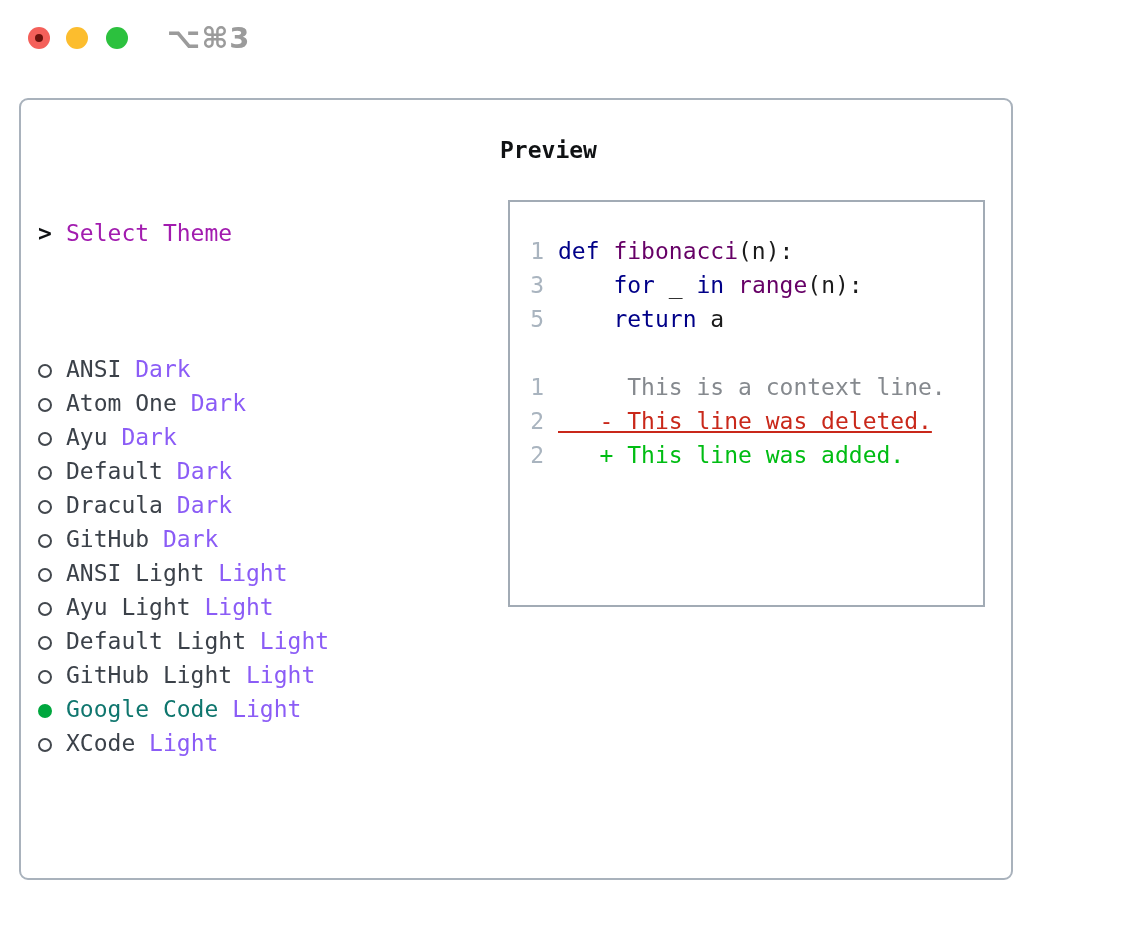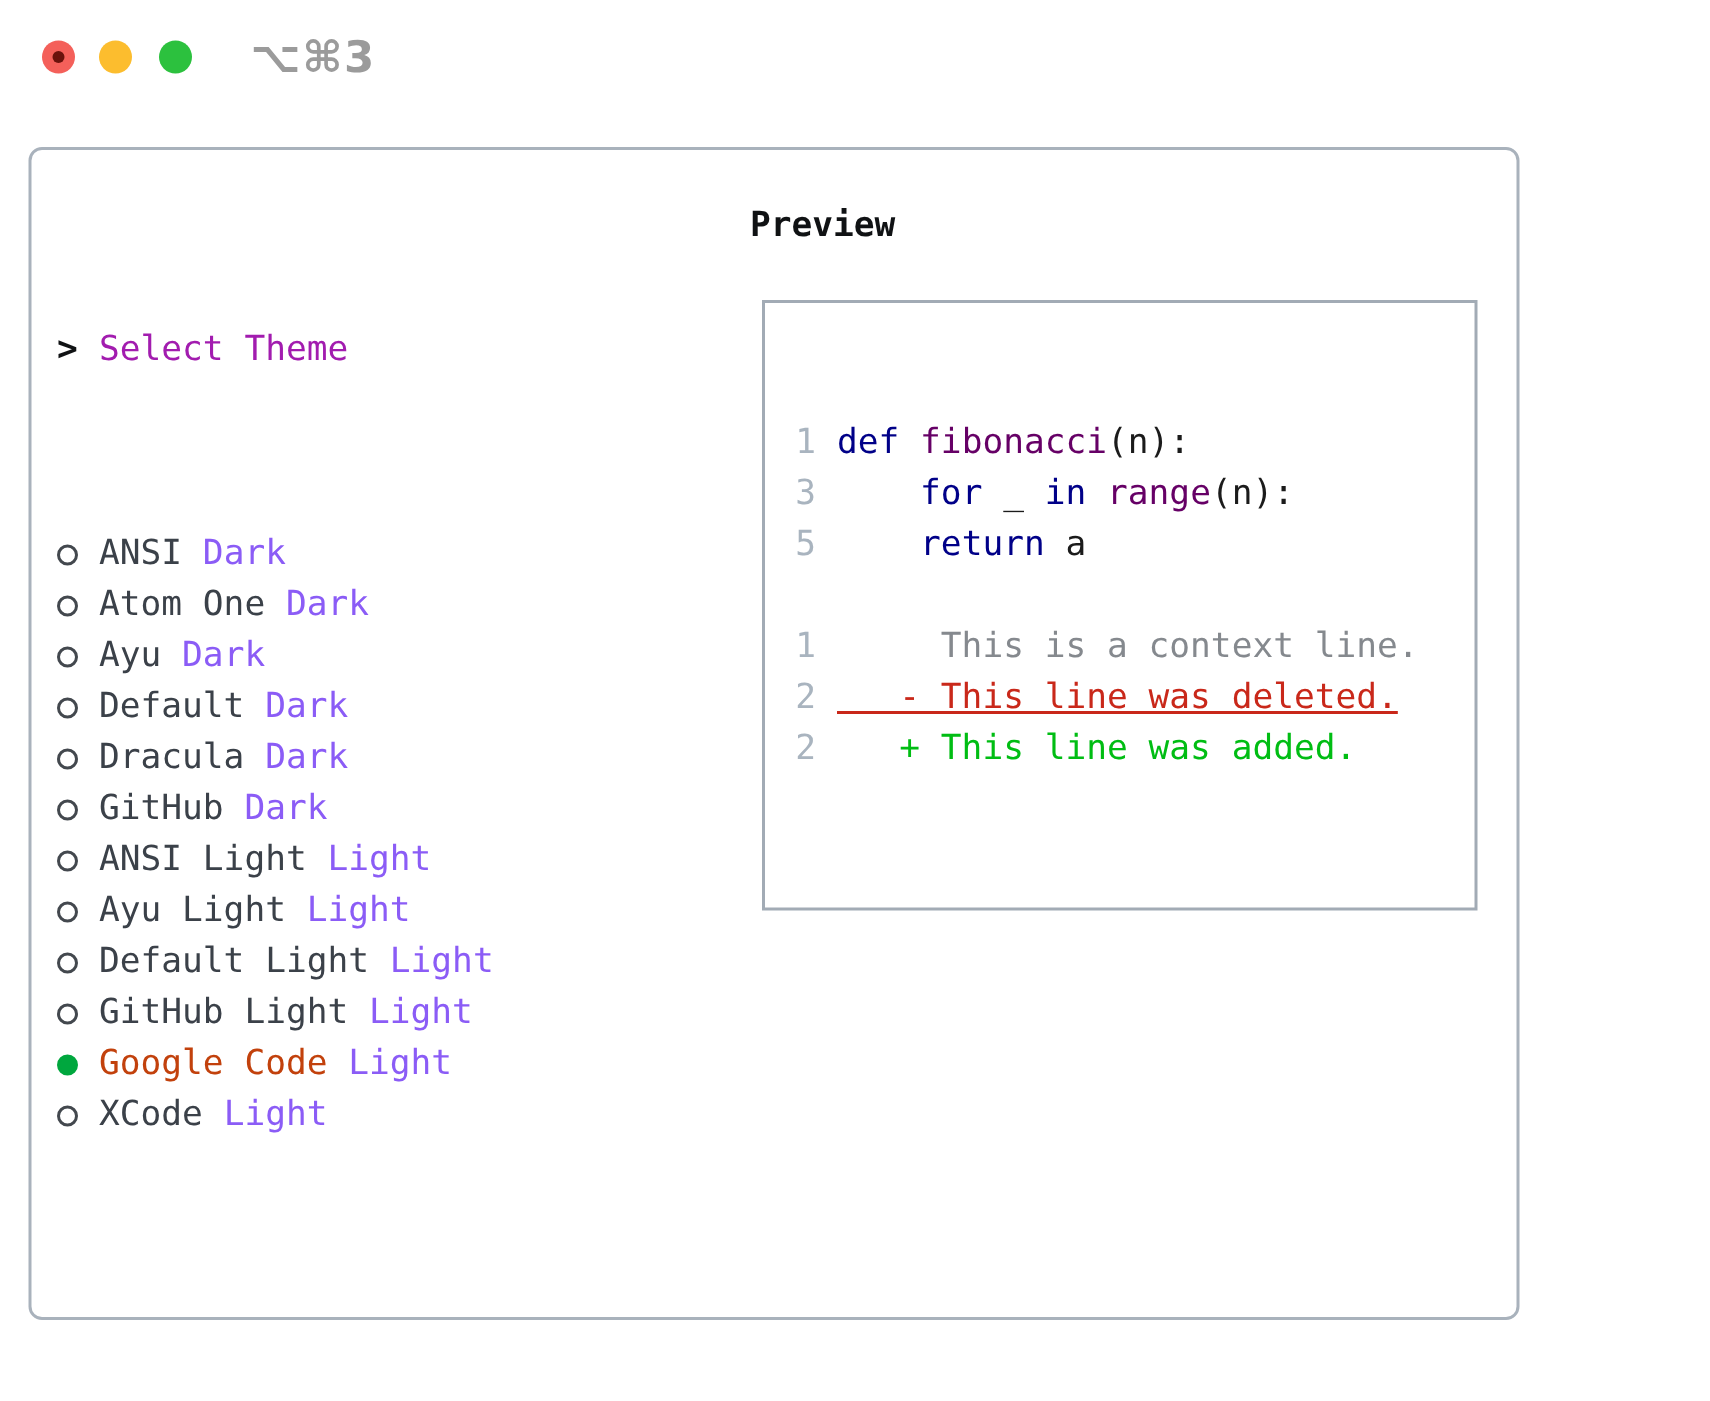--- a/index.html
+++ b/index.html
@@ -26,28 +26,28 @@
   .list { position:absolute; left:17px; top:48px; font-size:23px; line-height:34px;
     color:#3b4149; white-space:pre; }
   .row { height:34px; }
   .mk { display:inline-block; width:28px; }
   .mk-caret { font-weight:bold; color:#101214; }
   .bullet { display:inline-block; width:14px; height:14px; border-radius:50%;
     border:2px solid #43484e; position:relative; top:1px; }
   .bullet.sel { background:#00a73e; border-color:#00a73e; }
   .hdr { font-weight:normal; color:#a21caf; }
   .name {}
-  .name.sel { color:#c2410c; }
+  .name.sel { color:#0f766e; }
   .tag { color:#8b5cf6; }
   .spacer { height:34px; }
   
   .preview-title { position:absolute; left:479px; top:33px; font-size:23px;
     line-height:34px; font-weight:bold; color:#101214; white-space:pre; }
   .preview-box { position:absolute; left:487px; top:100px; width:477px; height:407px;
-    border:2px solid #a2abb5; background:#fff; padding:76px 0 0 7px; overflow:hidden; }
+    border:2px solid #a2abb5; background:#fff; padding:32px 0 0 7px; overflow:hidden; }
   .code-line { height:34px; font-size:23px; line-height:34px; white-space:pre; }
   .ln { display:inline-block; width:27px; margin-right:14px; text-align:right;
     color:#a9b4bf; }
   .c-plain   { color:#1b1b1b; }
   .c-keyword { color:#000088; }
   .c-function{ color:#660066; }
   .c-literal { color:#006666; }
   .c-context { color:#85898e; }
   .c-deleted { color:#c9281a;text-decoration:underline; }
   .c-added   { color:#00bd13; }

